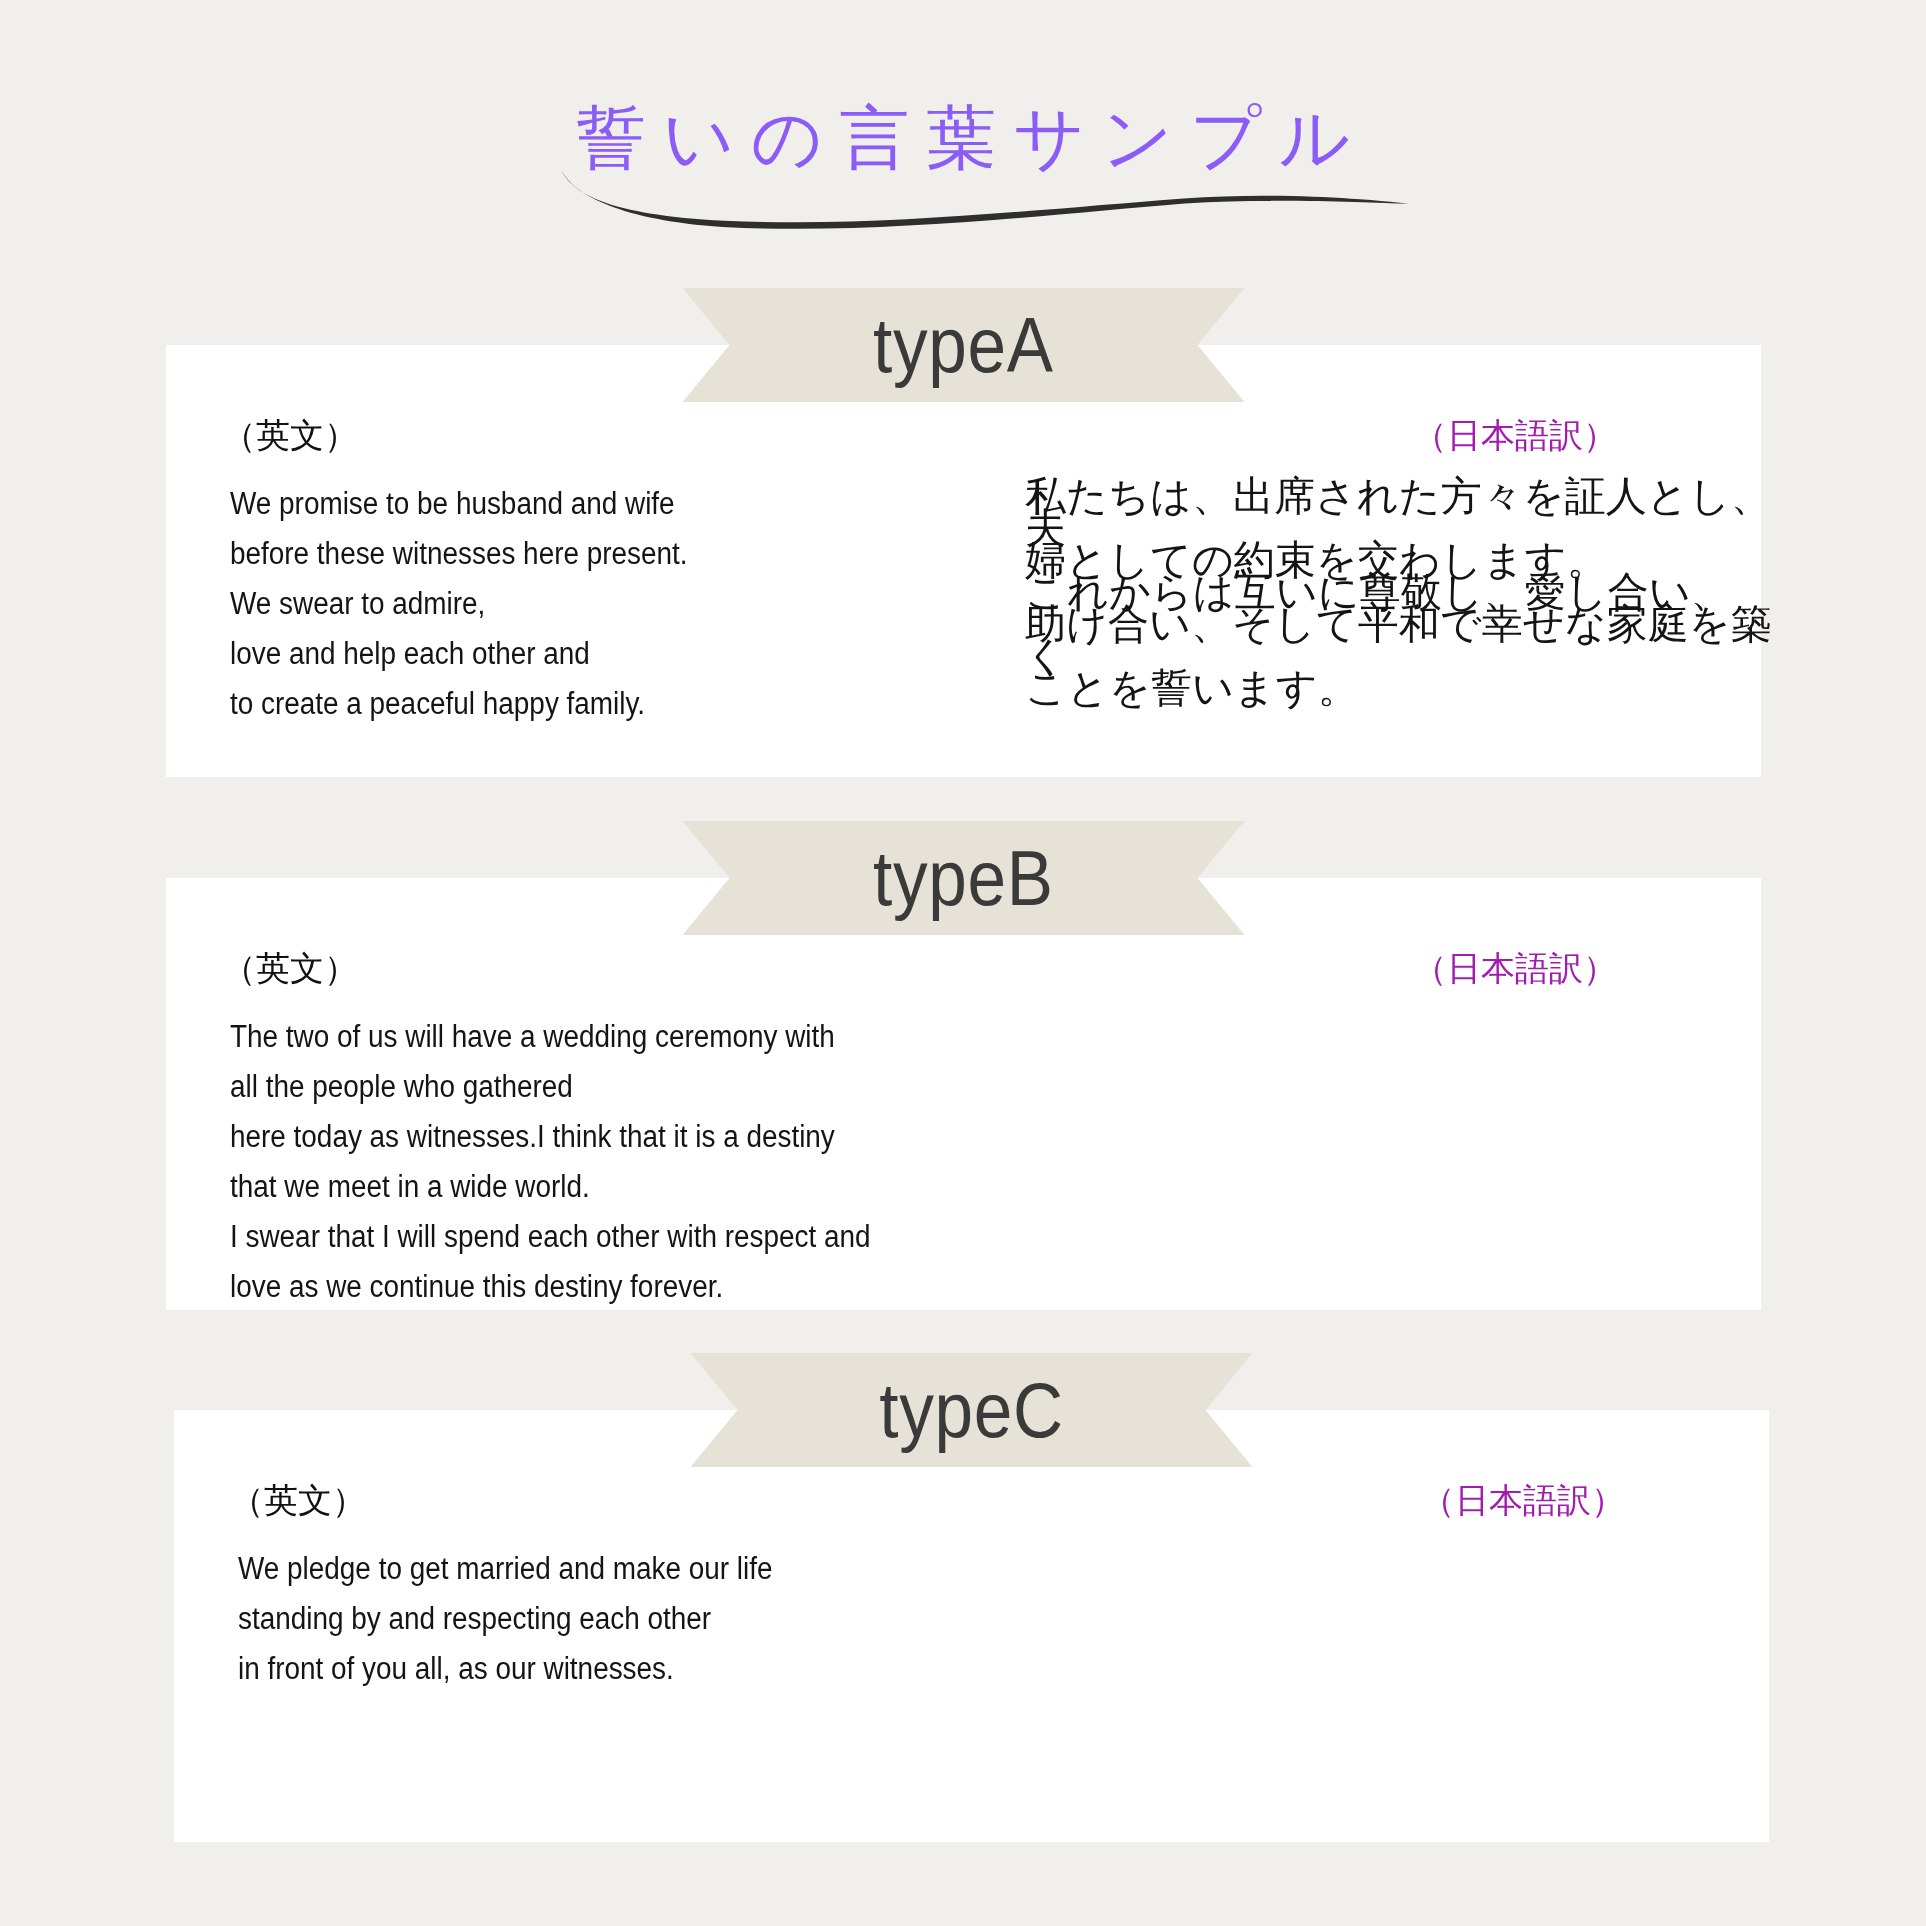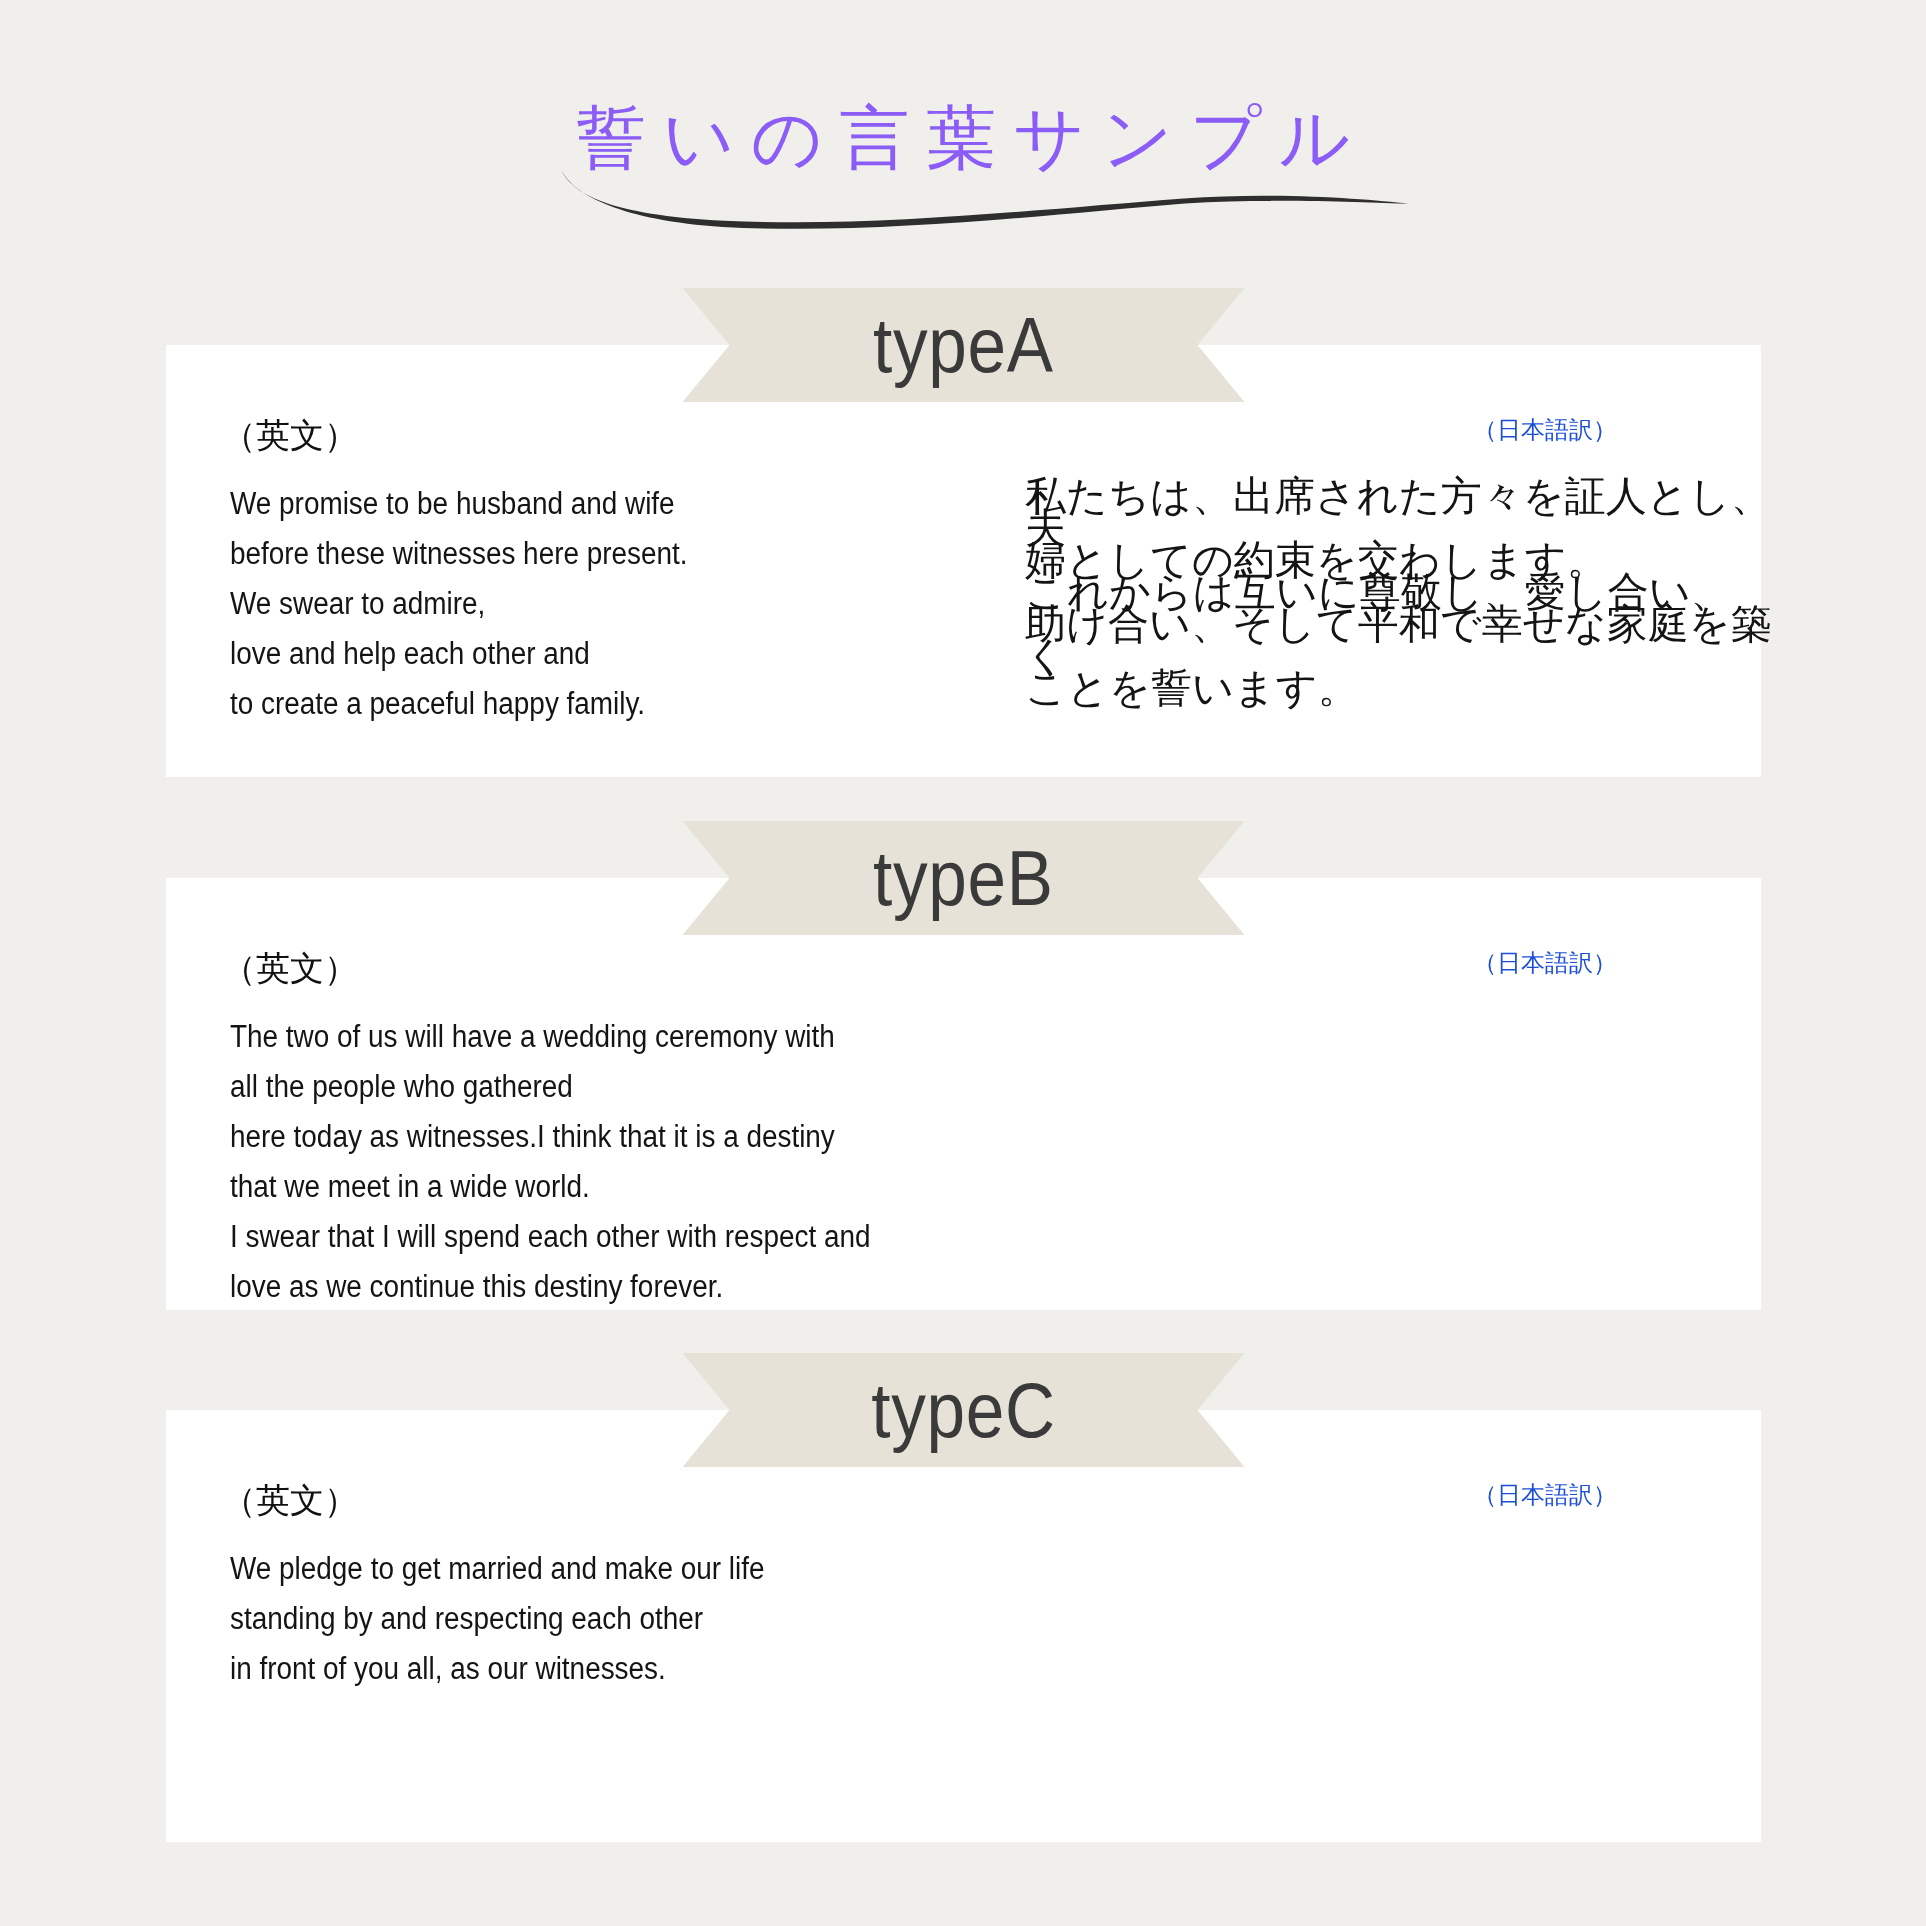--- a/index.html
+++ b/index.html
@@ -16,42 +16,42 @@
     position:absolute;top:100px;left:0;right:0;
     text-align:center;
     font-family:"Liberation Serif","DejaVu Serif",serif;
     font-size:70px;font-weight:500;line-height:1.1;
     letter-spacing:0.24em;text-indent:0.24em;
     color:#8b5cf6;
   }
   .swoosh{position:absolute;left:556px;top:167px;width:856px;height:64px;}
   
   .section{position:absolute;left:166px;width:1595px;height:432px;}
-  .sec-a{top:345px;} .sec-b{top:878px;} .sec-c{top:1410px;}
+  .sec-a{top:345px;} .sec-b{top:878px;} .sec-c{top:1410px;margin-left:8px;}
   .card{position:absolute;inset:0;background:#ffffff;}
   .ribbon{
     position:absolute;top:-57px;left:50%;
     width:562px;height:114px;
     margin-left:-281px;
     background:#e7e2d7;
     clip-path:polygon(0 0,100% 0,calc(100% - 47px) 50%,100% 100%,0 100%,47px 50%);
     display:flex;align-items:center;justify-content:center;
   }
   .ribbon-label{
     font-size:77px;font-weight:400;color:#3a3a3a;
     transform:scaleX(0.9);
     letter-spacing:0.01em;
   }
   .lbl-en{
     position:absolute;left:56px;top:73px;
     font-size:34px;line-height:1;color:#111111;
   }
   .lbl-ja{
     position:absolute;right:144px;top:73px;
-    font-size:24px;line-height:1;color:#1d4ed8;
+    font-size:34px;line-height:1;color:#a21caf;
   }
   .para{white-space:pre-line;}
   .para-en{
     position:absolute;left:64px;top:134px;width:810px;
     font-size:31px;line-height:50px;
     transform:scaleX(0.9);transform-origin:0 0;
   }
   .para-ja{
     position:absolute;left:859px;top:135px;width:748px;
     font-size:41px;line-height:32px;

